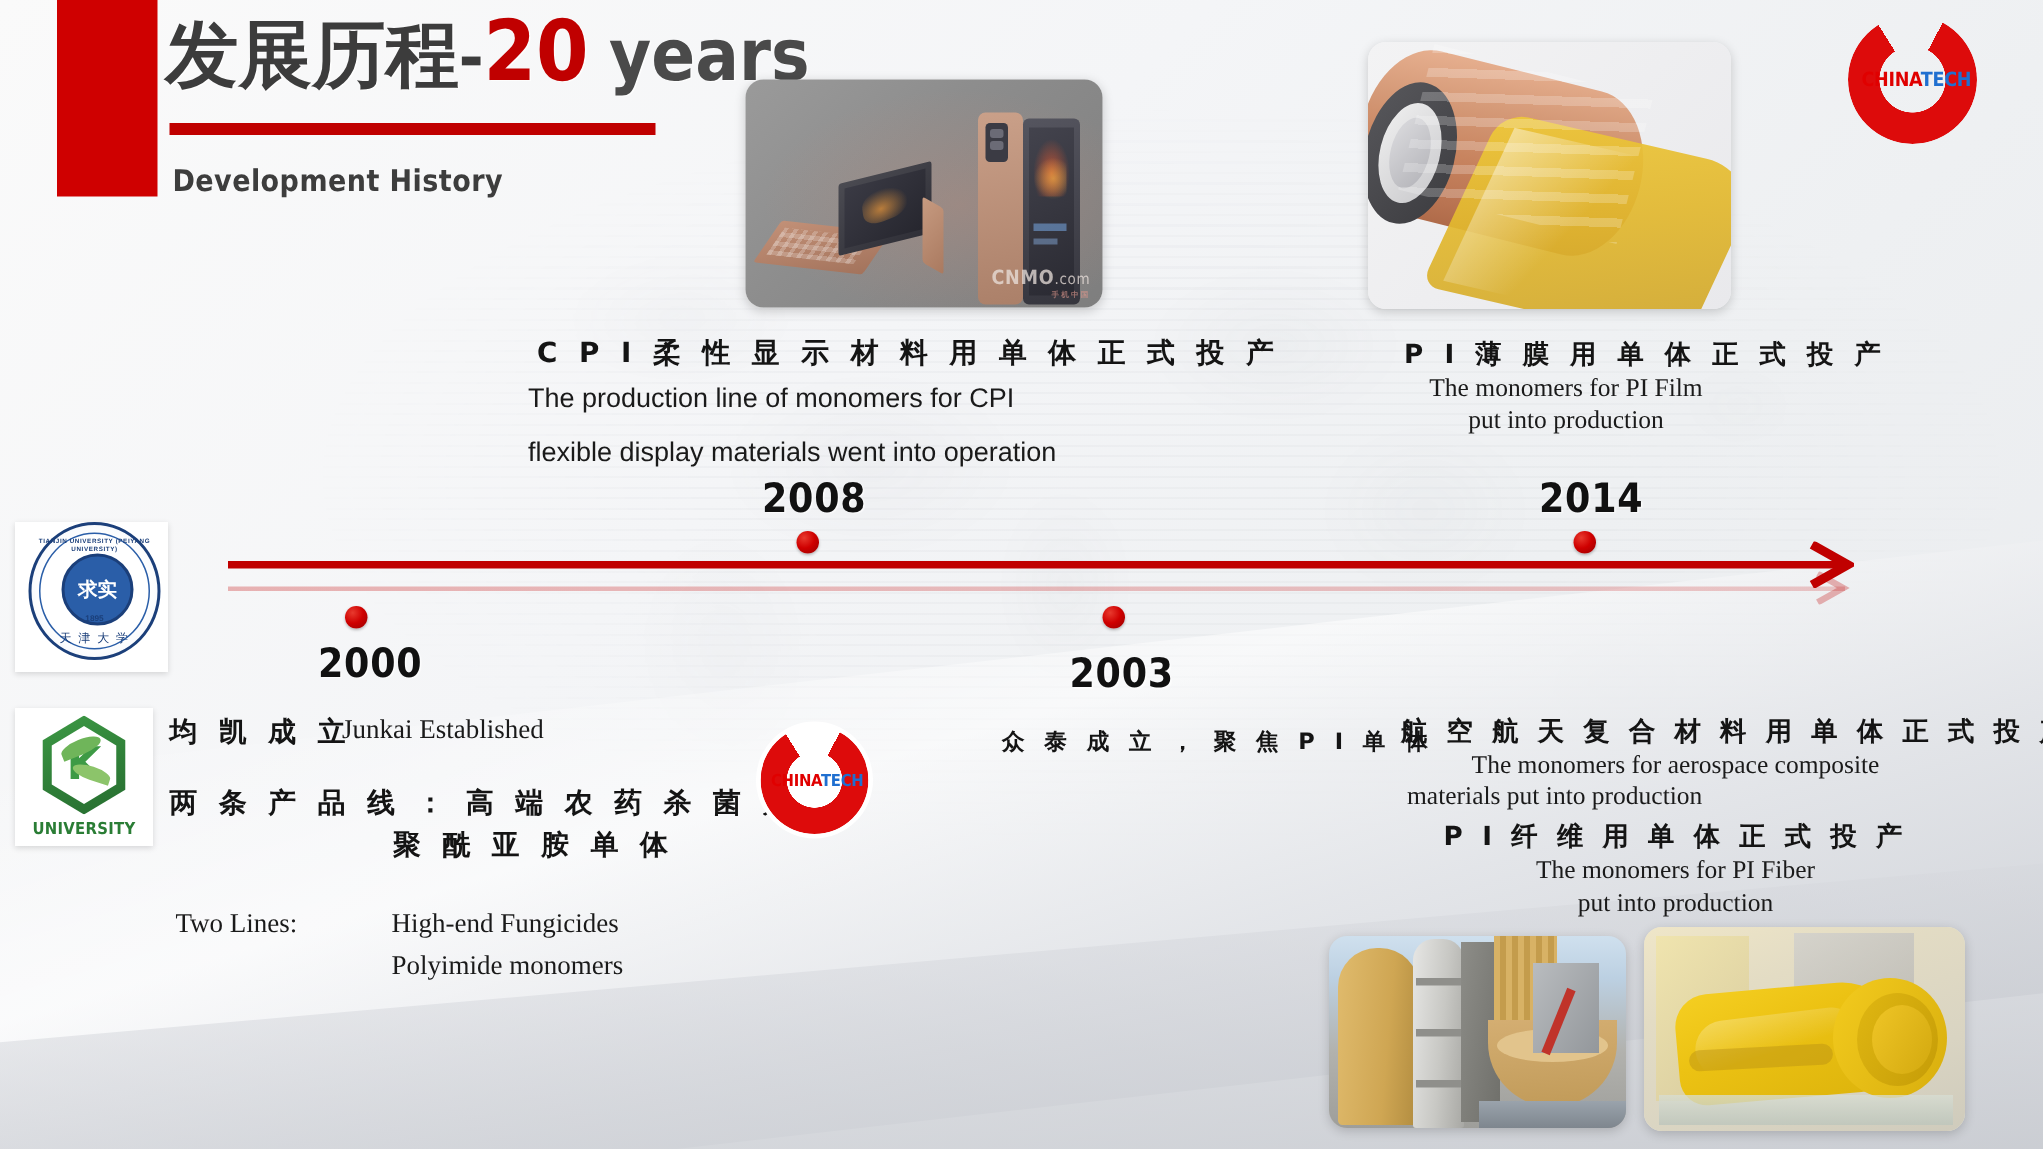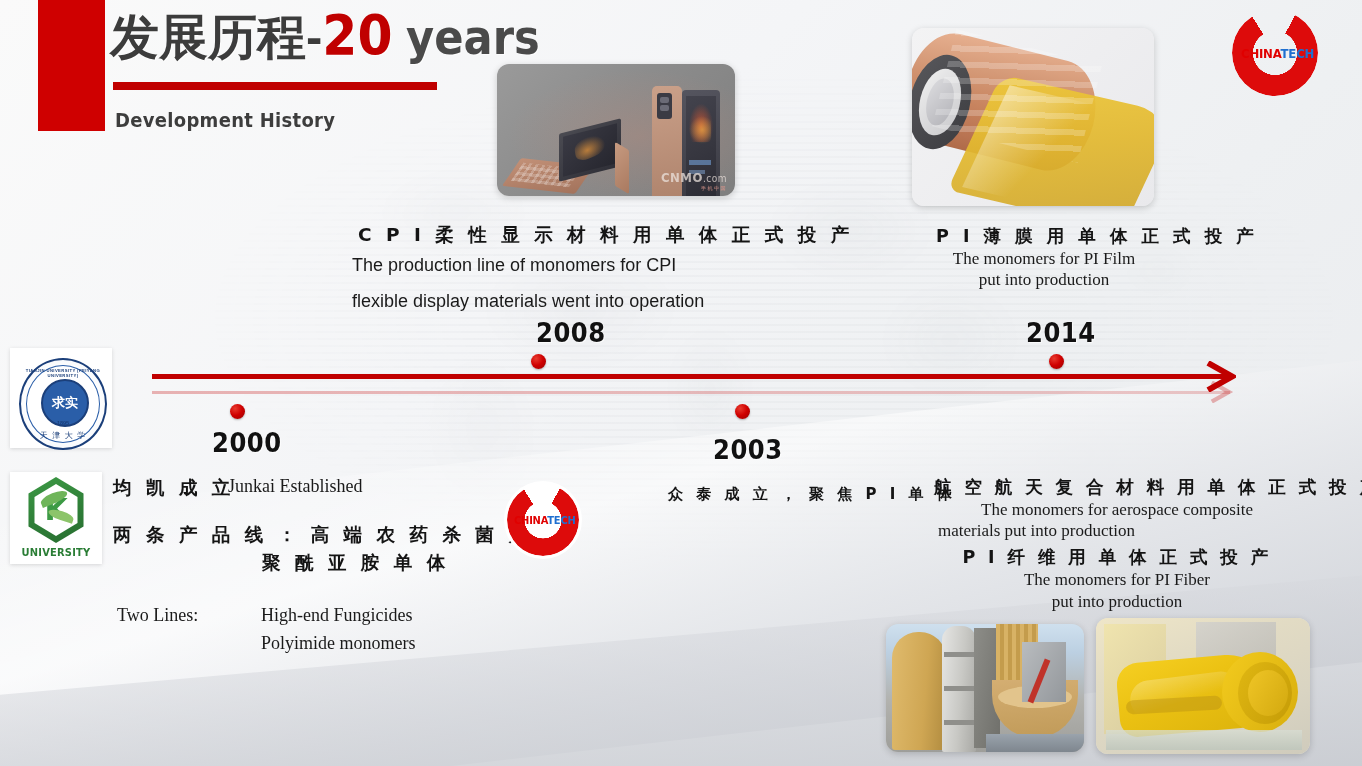--- a/index.html
+++ b/index.html
@@ -154,21 +154,21 @@
   <div class="title-rule"></div>
   <div class="title-sub">Development History</div>
 
   <div class="ct-logo" style="left:1232px;top:10px;width:86px;height:86px;">
     <div class="ct-ring" style="width:86px;height:86px;"></div>
     <div class="ct-text" style="left:9px;top:36px;font-size:13px;">
       <span class="a">CHINA</span><span class="b">TECH</span>
     </div>
   </div>
 
-  <div class="pic pic-fold" style="left:497px;top:64px;width:238px;height:132px;">
+  <div class="pic pic-fold" style="left:497px;top:53px;width:238px;height:152px;">
     <div style="position:absolute;inset:0;background:radial-gradient(ellipse at 60% 55%,rgba(200,140,120,.30),transparent 65%);"></div>
 
     <div style="position:absolute;left:12px;top:98px;width:78px;height:28px;background:linear-gradient(160deg,#c29077,#a3735c);transform:skewX(-30deg) rotate(6deg);border-radius:2px;"></div>
     <div style="position:absolute;left:18px;top:102px;width:62px;height:18px;background:repeating-linear-gradient(90deg,rgba(255,255,255,.22) 0 3px,transparent 3px 7px),repeating-linear-gradient(0deg,rgba(255,255,255,.2) 0 3px,transparent 3px 6px);transform:skewX(-30deg) rotate(6deg);"></div>
     <div style="position:absolute;left:62px;top:62px;width:62px;height:48px;background:linear-gradient(150deg,#4b4b52,#2e2e36);transform:skewY(-14deg);border-radius:2px;"></div>
     <div style="position:absolute;left:66px;top:66px;width:54px;height:40px;background:linear-gradient(140deg,#3a3a44,#26262e);transform:skewY(-14deg);"></div>
     <div style="position:absolute;left:78px;top:72px;width:30px;height:22px;background:radial-gradient(ellipse at 40% 60%,rgba(230,150,60,.75),transparent 70%);transform:skewY(-14deg) rotate(-8deg);border-radius:40%;"></div>
     <div style="position:absolute;left:118px;top:82px;width:14px;height:44px;background:linear-gradient(120deg,#c79b81,#a9795f);transform:skewY(30deg);border-radius:2px;"></div>
 
     <div style="position:absolute;left:155px;top:22px;width:30px;height:128px;background:linear-gradient(170deg,#caa089,#ab8069);border-radius:5px;"></div>
@@ -193,21 +193,21 @@
     <div style="position:absolute;left:8px;top:40px;width:40px;height:68px;border-radius:50%;background:linear-gradient(120deg,#f0f0f0,#c9c9cc);transform:rotate(14deg);"></div>
     <div style="position:absolute;left:15px;top:50px;width:26px;height:48px;border-radius:50%;background:linear-gradient(120deg,#dcdcdf,#b3b3b8);transform:rotate(14deg);"></div>
     <div style="position:absolute;left:60px;top:62px;width:180px;height:125px;background:linear-gradient(160deg,rgba(238,200,60,.95) 0%,rgba(226,184,46,.92) 45%,rgba(206,164,40,.9) 100%);transform:rotate(13deg) skewX(-12deg);border-radius:18px 40px 6px 12px;"></div>
     <div style="position:absolute;left:72px;top:70px;width:150px;height:110px;background:linear-gradient(110deg,rgba(255,255,255,.45),transparent 45%);transform:rotate(13deg) skewX(-12deg);"></div>
     <div style="position:absolute;left:30px;top:18px;width:150px;height:100px;background:repeating-linear-gradient(168deg,rgba(255,255,255,.22) 0 6px,transparent 6px 16px);transform:rotate(14deg);"></div>
   </div>
 
   <div class="cn-head" style="position:absolute;left:358px;top:222px;font-size:18.5px;">C P I 柔 性 显 示 材 料 用 单 体 正 式 投 产</div>
   <div class="en-sans" style="position:absolute;left:352px;top:255px;font-size:18px;">The production line of monomers for CPI</div>
   <div class="en-sans" style="position:absolute;left:352px;top:291px;font-size:18px;">flexible display materials went into operation</div>
-  <div class="year" style="left:536px;top:317px;">2008</div>
+  <div class="year" style="left:508px;top:317px;">2008</div>
   <div class="dot" style="left:531px;top:354px;"></div>
 
   <div class="cn-head" style="position:absolute;left:936px;top:224px;font-size:17.5px;">P I 薄 膜 用 单 体 正 式 投 产</div>
   <div class="en-serif" style="position:absolute;left:944px;top:249px;font-size:17px;width:200px;text-align:center;">The monomers for PI Film</div>
   <div class="en-serif" style="position:absolute;left:944px;top:270px;font-size:17px;width:200px;text-align:center;">put into production</div>
   <div class="year" style="left:1026px;top:317px;">2014</div>
   <div class="dot" style="left:1049px;top:354px;"></div>
 
   <div class="axis"></div>
   <div class="axis-shadow"></div>
@@ -269,21 +269,21 @@
     <div style="position:absolute;left:22px;top:40px;width:150px;height:74px;background:linear-gradient(160deg,#f5cf22 0%,#ecc213 40%,#dcb30c 100%);border-radius:22px 40px 30px 18px;transform:rotate(-5deg);"></div>
     <div style="position:absolute;left:34px;top:58px;width:110px;height:38px;background:linear-gradient(170deg,rgba(255,255,255,.28),transparent 60%);border-radius:30px;transform:rotate(-7deg);"></div>
     <div style="position:absolute;left:30px;top:80px;width:96px;height:14px;background:rgba(185,145,20,.45);border-radius:12px;transform:rotate(-3deg);"></div>
     <div style="position:absolute;left:126px;top:34px;width:76px;height:80px;border-radius:50%;background:linear-gradient(120deg,#f3cb1e,#d8ae0d);"></div>
     <div style="position:absolute;left:142px;top:44px;width:54px;height:62px;border-radius:50%;background:linear-gradient(120deg,#e0b712,#c59c07);"></div>
     <div style="position:absolute;left:152px;top:52px;width:40px;height:46px;border-radius:50%;background:linear-gradient(120deg,#efc526,#d3a90f);"></div>
     <div style="position:absolute;left:10px;top:112px;width:196px;height:20px;background:linear-gradient(180deg,rgba(216,222,212,.75),rgba(190,198,188,.85));"></div>
   </div>
 
   <div class="seal-card" style="left:10px;top:348px;width:102px;height:100px;">
-    <div class="tju-outer" style="left:9px;top:10px;width:84px;height:88px;">
+    <div class="tju-outer" style="left:9px;top:0;width:84px;height:88px;">
       <div style="position:absolute;left:5px;top:5px;right:5px;bottom:5px;border-radius:50%;border:1px solid #2a5ea8;"></div>
       <div class="tju-inner" style="left:20px;top:19px;width:44px;height:44px;">
         <div style="position:absolute;inset:0;display:flex;align-items:center;justify-content:center;color:#fff;font-size:13px;font-weight:bold;font-family:'DejaVu Sans',sans-serif;">求实</div>
       </div>
       <div style="position:absolute;left:0;right:0;top:60px;text-align:center;font-size:5.5px;color:#1b3f7a;font-weight:bold;">1895</div>
       <div style="position:absolute;left:0;right:0;top:70px;text-align:center;font-size:8px;color:#1b3f7a;font-family:'DejaVu Sans',sans-serif;letter-spacing:1px;">天 津 大 学</div>
       <div style="position:absolute;left:0;right:0;top:8px;text-align:center;font-size:4.2px;color:#1b3f7a;letter-spacing:.4px;font-weight:bold;">TIANJIN UNIVERSITY (PEIYANG UNIVERSITY)</div>
     </div>
   </div>
 

